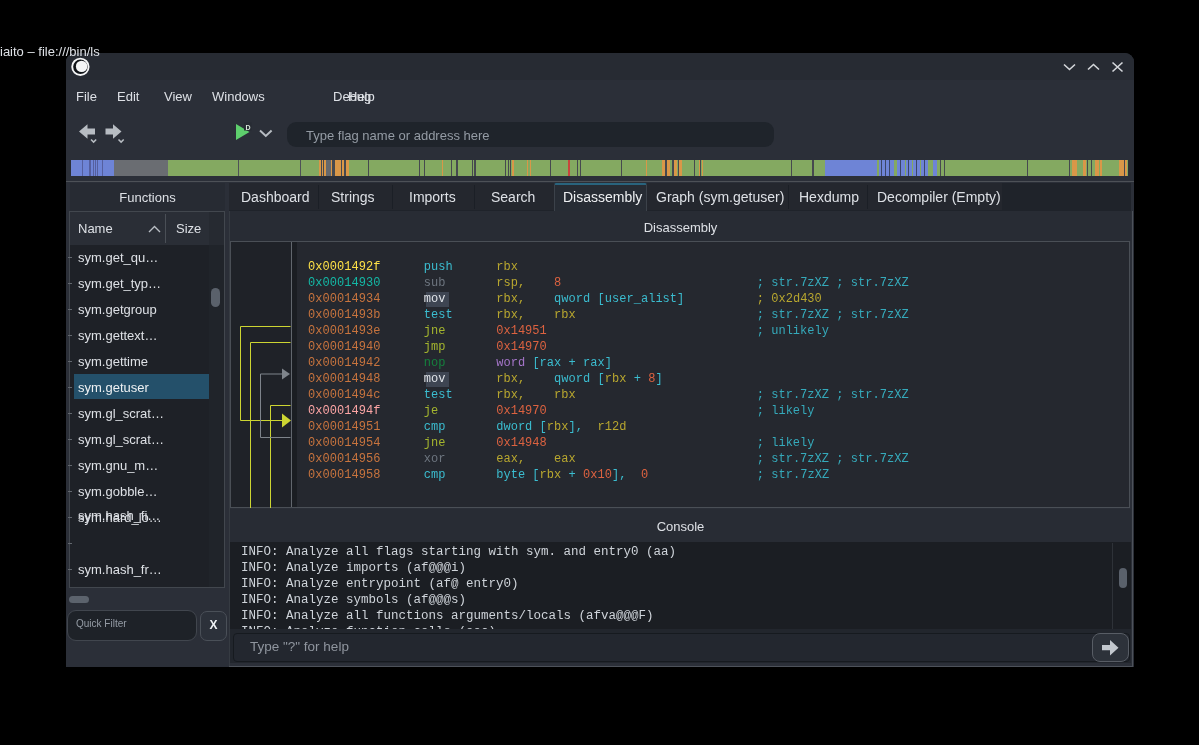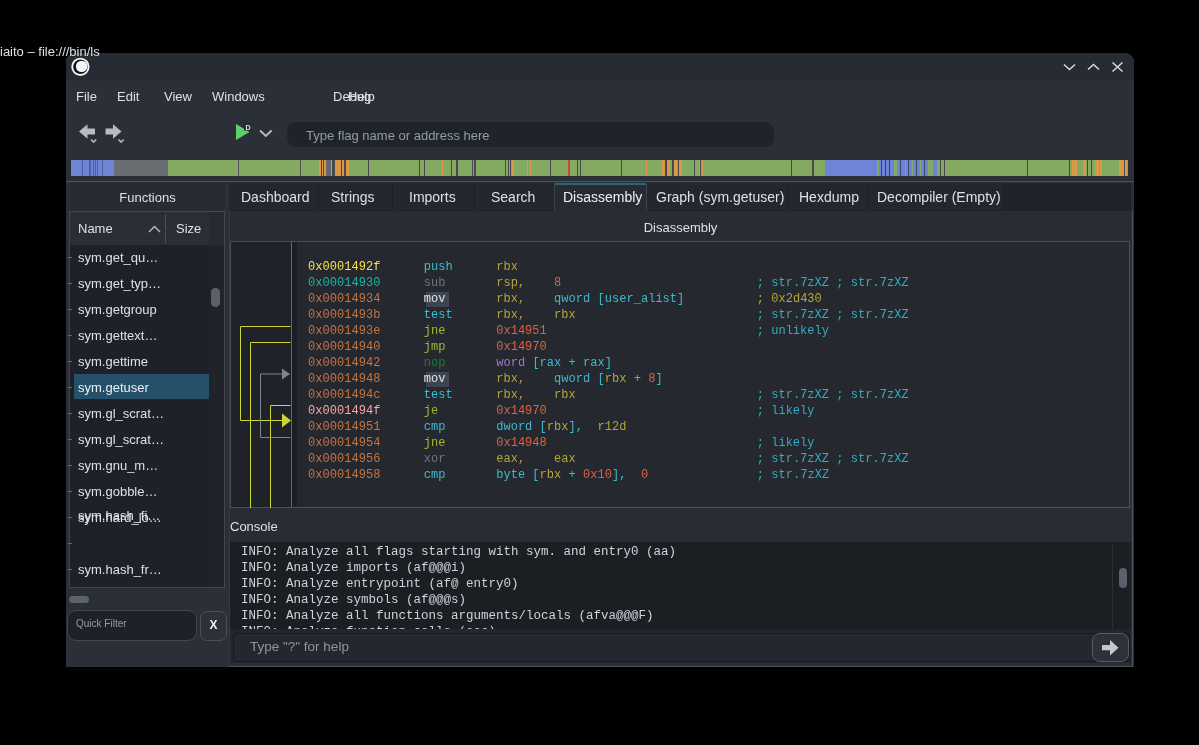--- a/index.html
+++ b/index.html
@@ -243,21 +243,21 @@
 <i style="color:#c8743e">0x00014942</i>      <i style="color:#15803d">nop</i>       <i style="color:#a575c9">word</i><i style="color:"> </i><i style="color:#3bbdd0">[rax + rax]</i>
 <i style="color:#c8743e">0x00014948</i>      <i style="color:#dfe3e8">mov</i>       <i style="color:#b8a72f">rbx,</i><i style="color:">    </i><i style="color:#3bbdd0">qword [</i><i style="color:#b8a72f">rbx</i><i style="color:#3bbdd0"> + </i><i style="color:#dc6240">8</i><i style="color:#3bbdd0">]</i>
 <i style="color:#c8743e">0x0001494c</i>      <i style="color:#3bbdd0">test</i>      <i style="color:#b8a72f">rbx,</i><i style="color:">    </i><i style="color:#b8a72f">rbx</i>                         <i style="color:#35aabb">; str.7zXZ ; str.7zXZ</i>
 <i style="color:#fca5a5">0x0001494f</i>      <i style="color:#a4b52e">je</i>        <i style="color:#dc6240">0x14970</i>                             <i style="color:#35aabb">; likely</i>
 <i style="color:#c8743e">0x00014951</i>      <i style="color:#3bbdd0">cmp</i>       <i style="color:#3bbdd0">dword [</i><i style="color:#b8a72f">rbx</i><i style="color:#3bbdd0">],</i><i style="color:">  </i><i style="color:#b8a72f">r12d</i>
 <i style="color:#c8743e">0x00014954</i>      <i style="color:#a4b52e">jne</i>       <i style="color:#dc6240">0x14948</i>                             <i style="color:#35aabb">; likely</i>
 <i style="color:#c8743e">0x00014956</i>      <i style="color:#6d757f">xor</i>       <i style="color:#b8a72f">eax,</i><i style="color:">    </i><i style="color:#b8a72f">eax</i>                         <i style="color:#35aabb">; str.7zXZ ; str.7zXZ</i>
 <i style="color:#c8743e">0x00014958</i>      <i style="color:#3bbdd0">cmp</i>       <i style="color:#3bbdd0">byte [</i><i style="color:#b8a72f">rbx</i><i style="color:#3bbdd0"> + </i><i style="color:#dc6240">0x10</i><i style="color:#3bbdd0">],</i><i style="color:">  </i><i style="color:#dc6240">0</i>               <i style="color:#35aabb">; str.7zXZ</i></div>
 
 <div class="abs" style="left:230px;top:509px;width:901px;height:33px;background:#282c34;"></div>
-<div class="abs t13" style="left:230px;top:519px;width:901px;">Console</div>
+<div class="abs t13" style="left:230px;top:519px;width:901px;text-align:center;">Console</div>
 <div class="abs" style="left:230px;top:542px;width:901px;height:87px;background:#1b1e23;overflow:hidden;">
   <div class="mono" style="position:absolute;left:11px;top:1.5px;line-height:16px;font-size:12.5px;letter-spacing:0;color:#ced3d9;">INFO: Analyze all flags starting with sym. and entry0 (aa)
 INFO: Analyze imports (af@@@i)
 INFO: Analyze entrypoint (af@ entry0)
 INFO: Analyze symbols (af@@@s)
 INFO: Analyze all functions arguments/locals (afva@@@F)
 INFO: Analyze function calls (aac)</div>
 </div>
 <div class="abs" style="left:230px;top:629px;width:901px;height:34px;background:#22262d;"></div>
 <div class="abs" style="left:1112px;top:543px;width:1px;height:86px;background:#2e3238;"></div>

